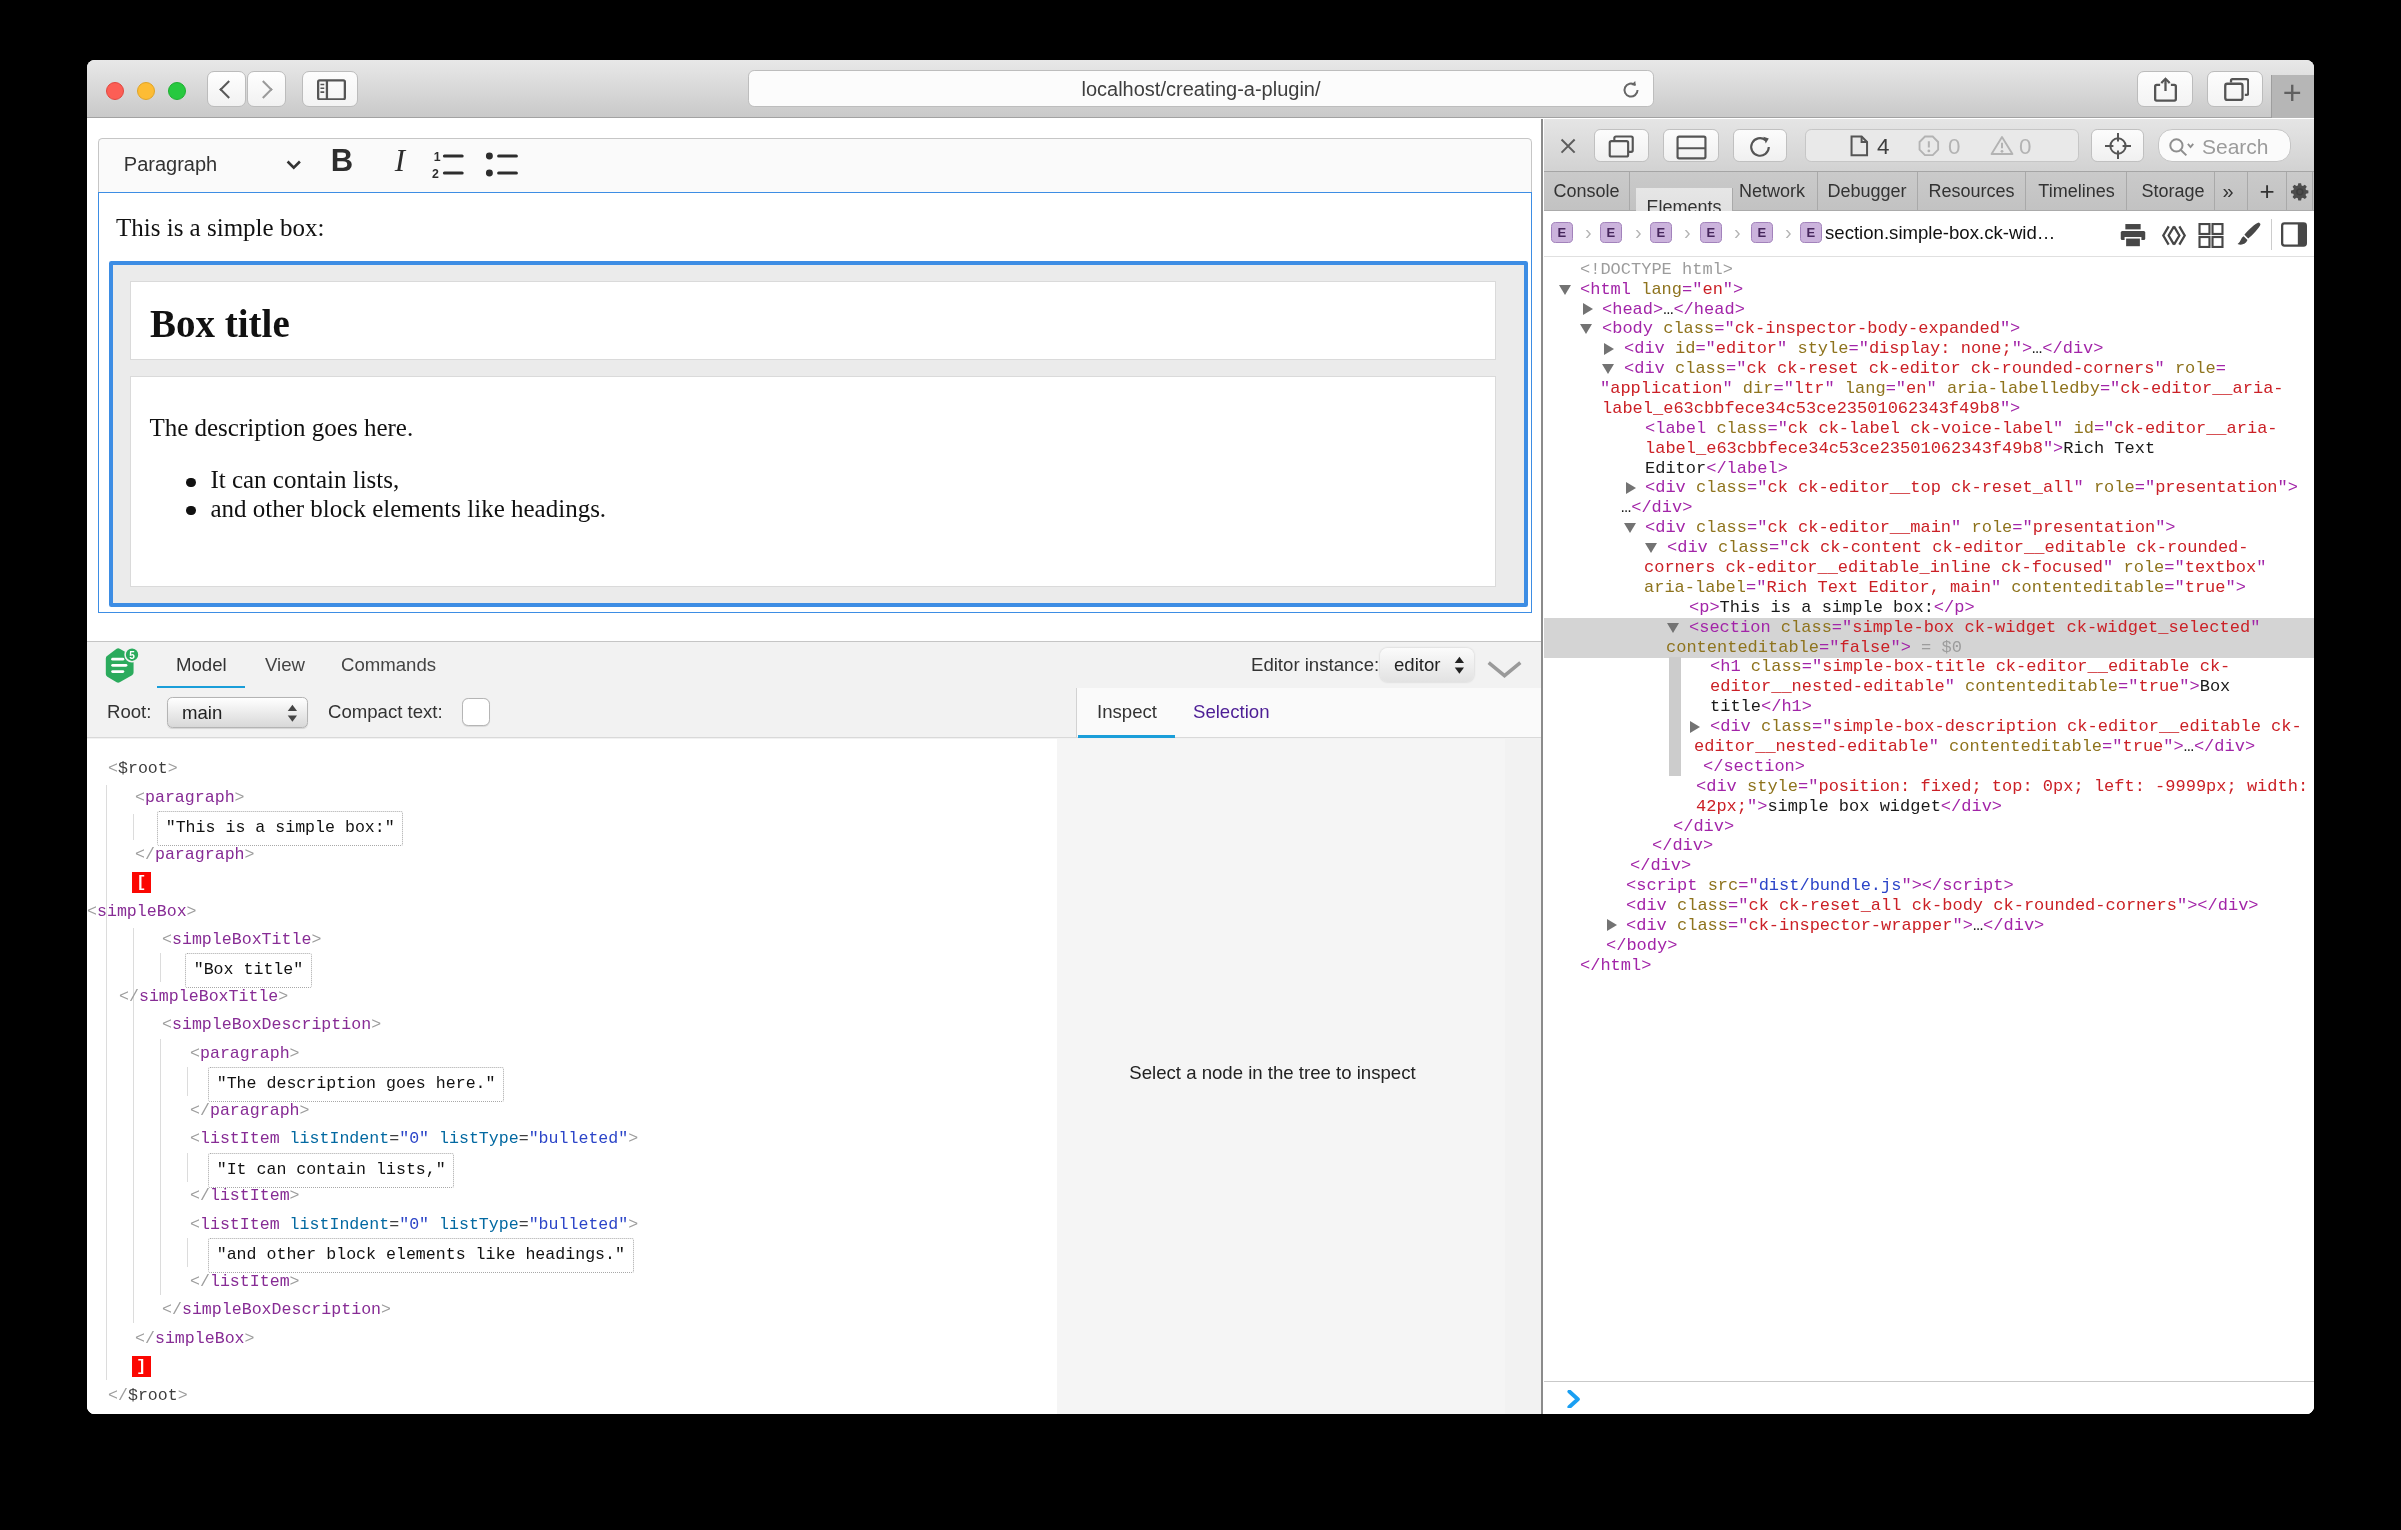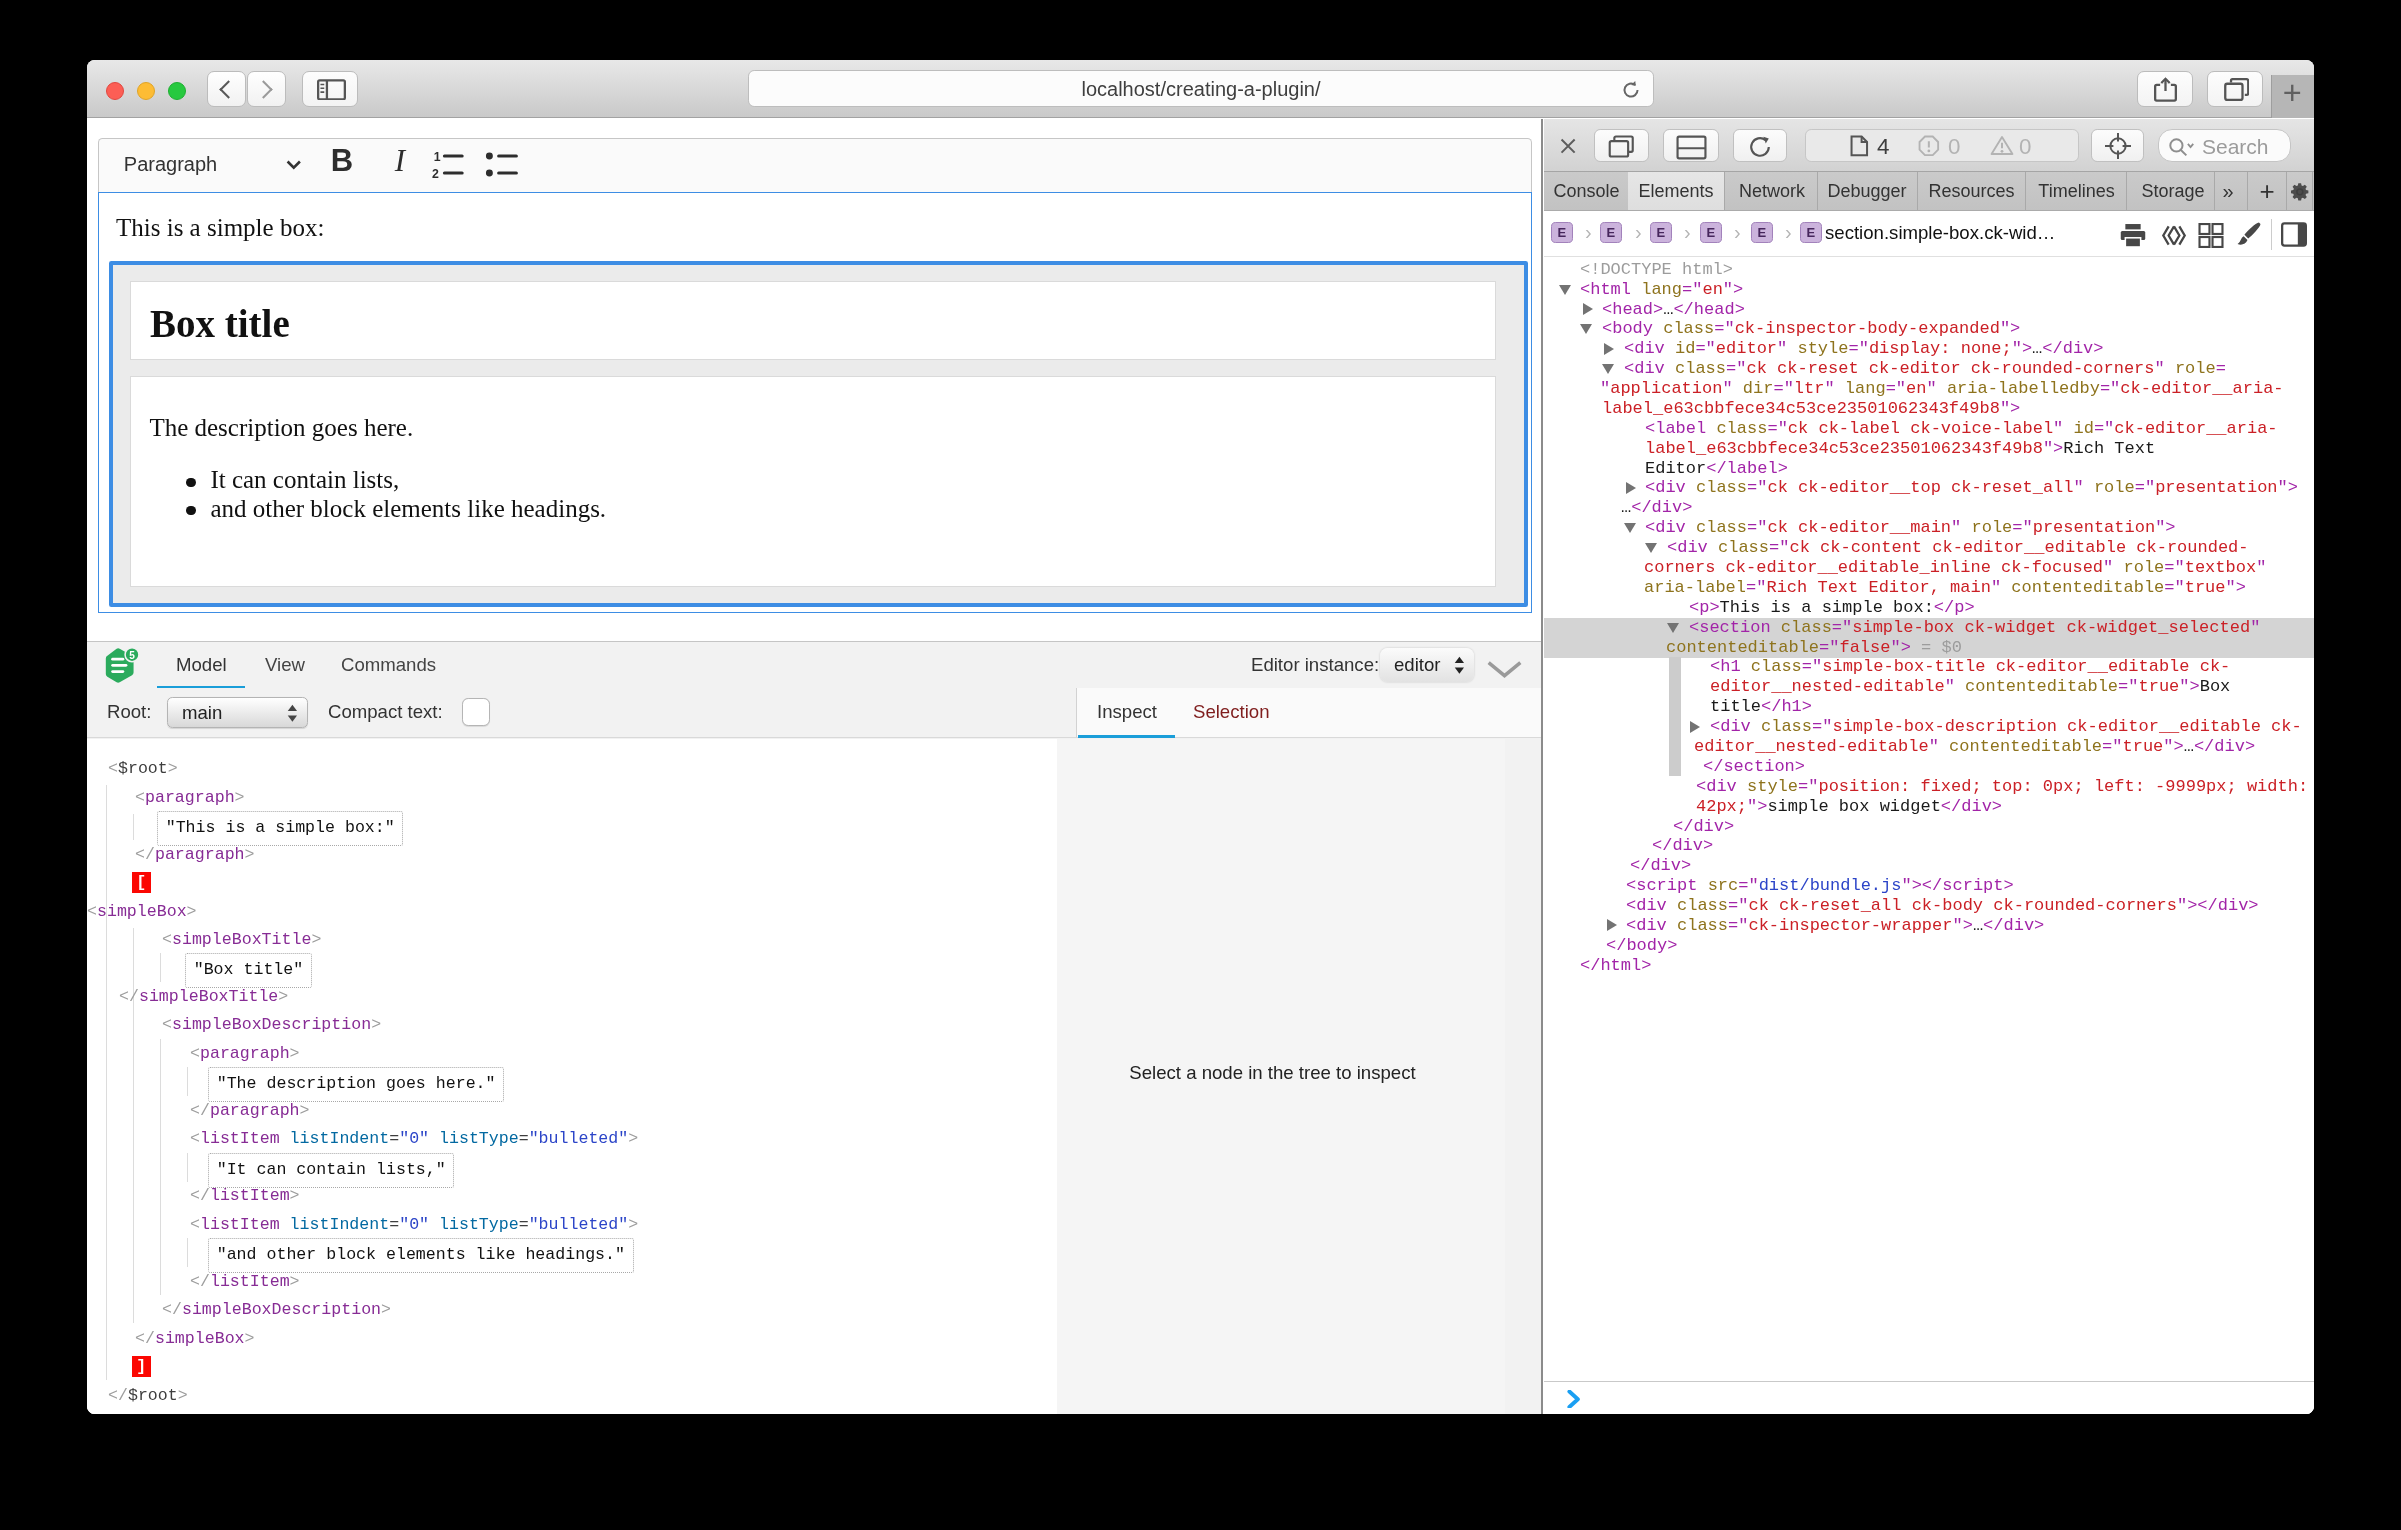--- a/index.html
+++ b/index.html
@@ -159,21 +159,21 @@
 <div class="abs" style="left:20px;top:13px;font-size:18.6px;color:#333">Root:</div>
 <div class="sel" style="left:80px;top:9.3px;width:141px;height:31px;line-height:29px"><span style="padding-left:14px">main</span><svg class="abs" style="right:9.3px;top:6.2px" width="10.8" height="18.6" viewBox="0 0 14 24">
             <path d="M7 1 L13 9 H1 Z" fill="#444"></path>
             <path d="M7 23 L1 15 H13 Z" fill="#444"></path>
           </svg></div>
 <div class="abs" style="left:241px;top:13px;font-size:18.6px;color:#333">Compact text:</div>
 <div class="abs" style="left:375px;top:10px;width:28px;height:28px;background:#fff;border:0.8px solid #b5b5b5;border-radius:6.2px;box-shadow:0 0.8px 0.8px rgba(0,0,0,.1)"></div>
 </div>
 <div id="insptabs">
 <div class="abs" style="left:20px;top:13px;font-size:18.6px;color:#333">Inspect</div>
-<div class="abs" style="left:116px;top:13px;font-size:18.6px;color:#7f1d1d">Selection</div>
+<div class="abs" style="left:116px;top:13px;font-size:18.6px;color:#4c1d95">Selection</div>
 <div class="abs" style="left:0.8px;top:47px;width:97px;height:3.1px;background:#1a9ed9"></div>
 </div>
 <div id="mscroll">
         <div class="abs" style="left:2.3px;top:3.9px;width:11.6px;height:654px;background:#b7b7b7;border-radius:6.2px"></div>
       </div>
 <div id="insppanel">
         <div class="abs" style="left:0;top:323px;width:100%;text-align:center;font-size:18.6px;color:#222">Select a node in the tree to inspect</div>
       </div>
 <div id="modeltree">
 <div class="guide" style="left:18.6px;top:46px;height:595px"></div>
@@ -264,21 +264,21 @@
 <svg class="abs" style="left:9.3px;top:7px" width="26" height="20" viewBox="0 0 34 26">
 <circle cx="11" cy="11" r="8" fill="none" stroke="#8e8e8e" stroke-width="2.6"></circle>
 <line x1="16.5" y1="16.5" x2="24" y2="24" stroke="#8e8e8e" stroke-width="2.6"></line>
 <path d="M26 9 L29.5 13 L33 9" fill="none" stroke="#8e8e8e" stroke-width="2.4"></path>
           </svg>
 <div class="abs" style="left:43px;top:4.6px;font-size:21px;color:#9b9b9b">Search</div>
         </div>
 </div>
 <div id="wtabs">
 <div class="wtab" style="left:0px;width:86px;">Console</div>
-<div class="wtab" style="left:84px;width:97px;background:linear-gradient(#e6e6e6,#dedede);">Elements</div>
+<div class="wtab" style="left:92px;width:97px;background:linear-gradient(#e6e6e6,#dedede);margin-top:16px;">Elements</div>
 <div class="wtab" style="left:183px;width:91px;">Network</div>
 <div class="wtab" style="left:273px;width:101px;">Debugger</div>
 <div class="wtab" style="left:374px;width:108px;">Resources</div>
 <div class="wtab" style="left:483px;width:100px;">Timelines</div>
 <div class="wtab" style="left:588px;width:83px;">Storage</div>
 <div class="wtab" style="left:665px;width:39px;font-size:20px;">»</div>
 <div class="wtab" style="left:704px;width:39px;font-size:26px;font-weight:300;">+</div>
 <div class="wtab" style="left:743px;width:26px;"><svg style="margin-top:8.5px" width="21.7" height="21.7" viewBox="0 0 28 28">
             <path fill="#3e3e3e" d="M14 9.2a4.8 4.8 0 1 0 0 9.6 4.8 4.8 0 0 0 0-9.6zm0 7.6a2.8 2.8 0 1 1 0-5.6 2.8 2.8 0 0 1 0 5.6z"></path>
             <path fill="#3e3e3e" d="M25 15.8v-3.6l-3-.6a8.6 8.6 0 0 0-.7-1.7l1.7-2.6-2.5-2.5-2.6 1.7a8.6 8.6 0 0 0-1.7-.7l-.6-3h-3.6l-.6 3a8.6 8.6 0 0 0-1.7.7L7.1 4.8 4.6 7.3l1.7 2.6a8.6 8.6 0 0 0-.7 1.7l-3 .6v3.6l3 .6c.17.6.4 1.17.7 1.7l-1.7 2.6 2.5 2.5 2.6-1.7c.53.3 1.1.53 1.7.7l.6 3h3.6l.6-3a8.6 8.6 0 0 0 1.7-.7l2.6 1.7 2.5-2.5-1.7-2.6c.3-.53.53-1.1.7-1.7z" fill-opacity=".9" fill-rule="evenodd"></path>

